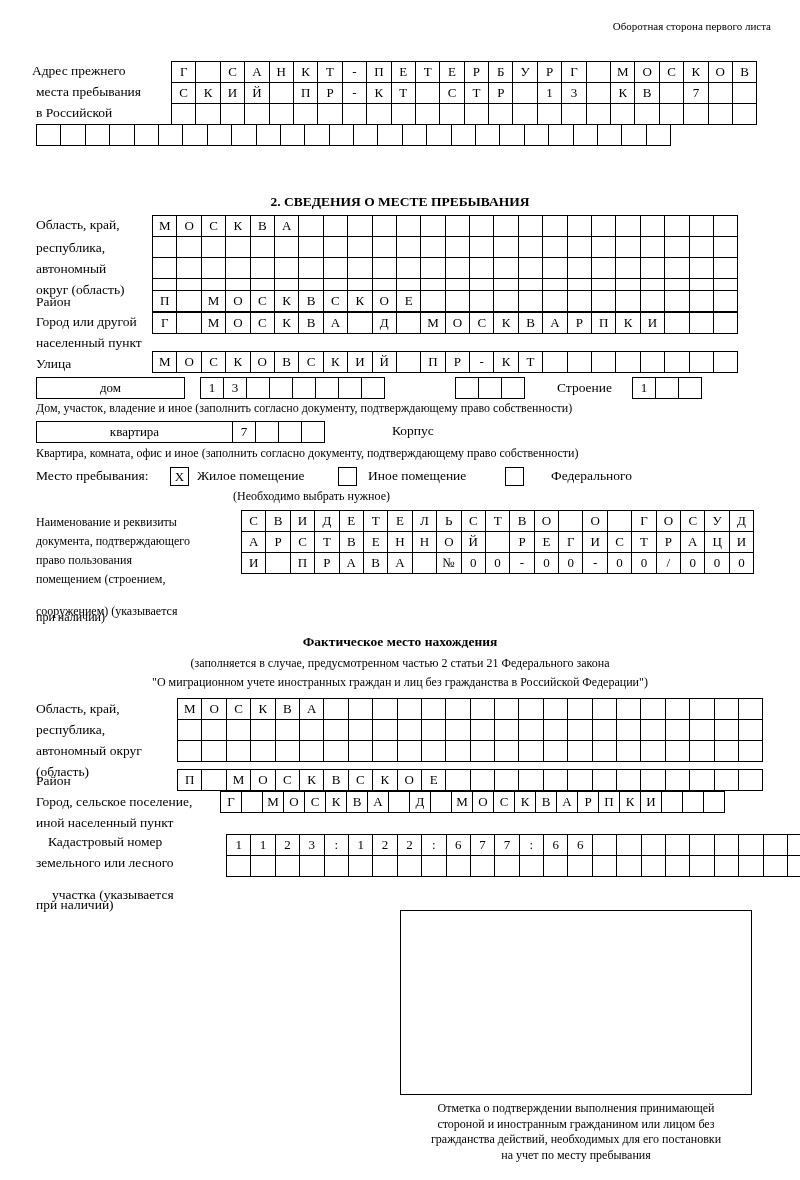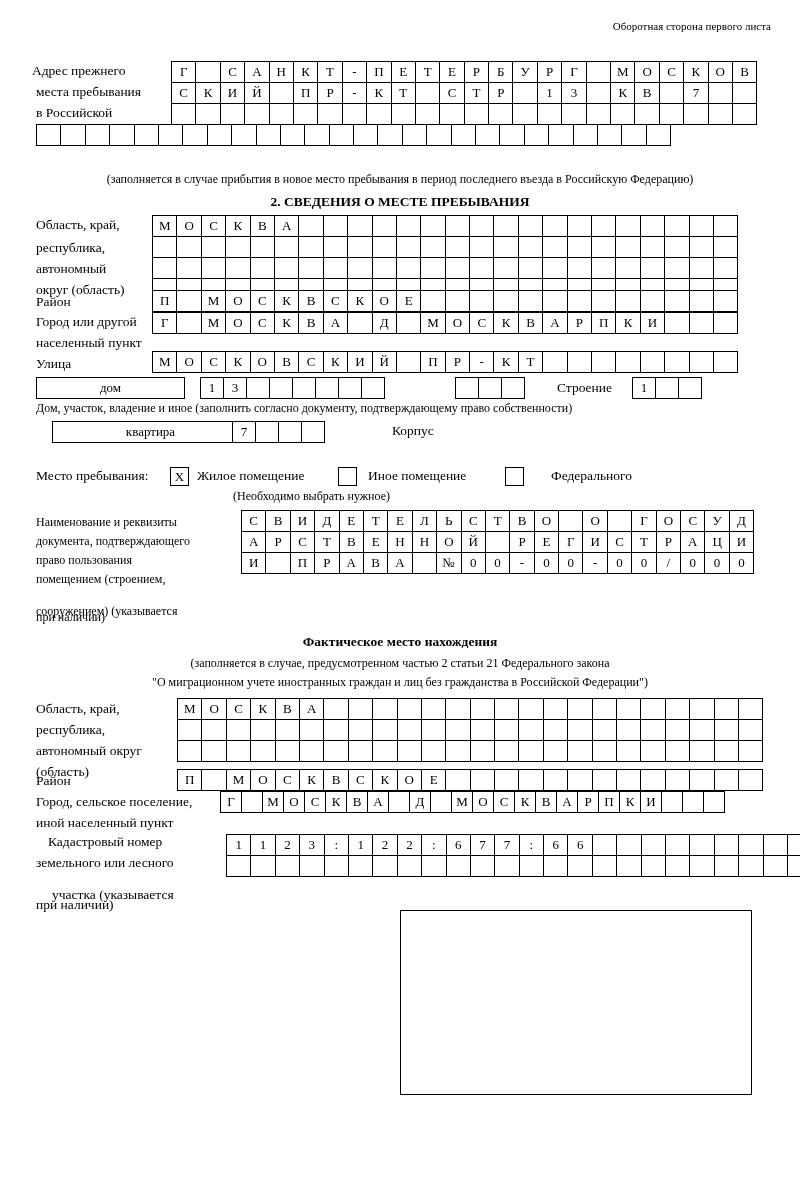--- a/index.html
+++ b/index.html
@@ -192,21 +192,20 @@
       <div class="cell"></div>
       <div class="cell"></div>
       <div class="cell"></div>
       <div class="cell"></div>
       <div class="cell"></div>
       <div class="cell"></div>
       <div class="cell"></div>
       <div class="cell"></div>
     </div>
 
-  <div class="note" style="left:0; top:172px;">(заполняется в случае прибытия в новое место пребывания в период последнего въезда в Российскую Федерацию)</div>
 
   <div class="secttitle" style="top:194px;">2. СВЕДЕНИЯ О МЕСТЕ ПРЕБЫВАНИЯ</div>
 
   <div class="txtline lbl" style="left:36px; top:217px;">Область, край,</div>
   <div class="txtline lbl" style="left:36px; top:240px;">республика,</div>
   <div class="txtline lbl" style="left:36px; top:261px;">автономный</div>
   <div class="txtline lbl" style="left:36px; top:282px;">округ (область)</div>
 
   <div class="row" id="s2-region-0" style="left:152px; top:215px;">
       <div class="cell">М</div>
@@ -417,27 +416,28 @@
     </div>
   <div class="txtline lbl" style="left:557px; top:380px;">Строение</div>
   <div class="row" id="s2-stroenie" style="left:632px; top:377px;">
       <div class="cell" style="width: 24px;">1</div>
       <div class="cell" style="width: 24px;"></div>
       <div class="cell" style="width: 24px;"></div>
     </div>
 
   <div class="txtline lbl-sm" style="left:36px; top:401px;">Дом, участок, владение и иное (заполнить согласно документу, подтверждающему право собственности)</div>
 
-  <div class="wide-box" style="position:absolute; left:52px; top:421px; width:197px;">квартира</div>
+  <div class="wide-box" style="position:absolute; left:36px; top:421px; width:197px;">квартира</div>
   <div class="row" id="s2-flat" style="left:232px; top:421px;">
       <div class="cell" style="width: 24px;">7</div>
       <div class="cell" style="width: 24px;"></div>
       <div class="cell" style="width: 24px;"></div>
       <div class="cell" style="width: 24px;"></div>
     </div>
+  <div class="txtline lbl-sm" style="left:36px; top:446px;">Квартира, комната, офис и иное (заполнить согласно документу, подтверждающему право собственности)</div>
 
   <div class="txtline lbl" style="left:36px; top:468px;">Место пребывания:</div>
   <span class="chk" style="position:absolute; left:170px; top:467px;">X</span>
   <div class="txtline lbl" style="left:197px; top:468px;">Жилое помещение</div>
   <span class="chk" style="position:absolute; left:338px; top:467px;"></span>
   <div class="txtline lbl" style="left:368px; top:468px;">Иное помещение</div>
   <span class="chk" style="position:absolute; left:505px; top:467px;"></span>
   <div class="txtline lbl" style="left:551px; top:468px;">Федерального</div>
   <div class="txtline lbl-sm" style="left:233px; top:489px;">(Необходимо выбрать нужное)</div>
 
@@ -715,14 +715,20 @@
       <div class="cell"></div>
       <div class="cell"></div>
       <div class="cell"></div>
       <div class="cell"></div>
       <div class="cell"></div>
       <div class="cell"></div>
       <div class="cell"></div>
     </div>
 
   <div class="bigbox" style="left:400px; top:910px; width:352px; height:185px;"></div>
+  <div class="footnote" style="left:398px; top:1101px; width:356px;">
+    <div>Отметка о подтверждении выполнения принимающей</div>
+    <div>стороной и иностранным гражданином или лицом без</div>
+    <div>гражданства действий, необходимых для его постановки</div>
+    <div>на учет по месту пребывания</div>
+  </div>
 
 </div>
 
 </body></html>

